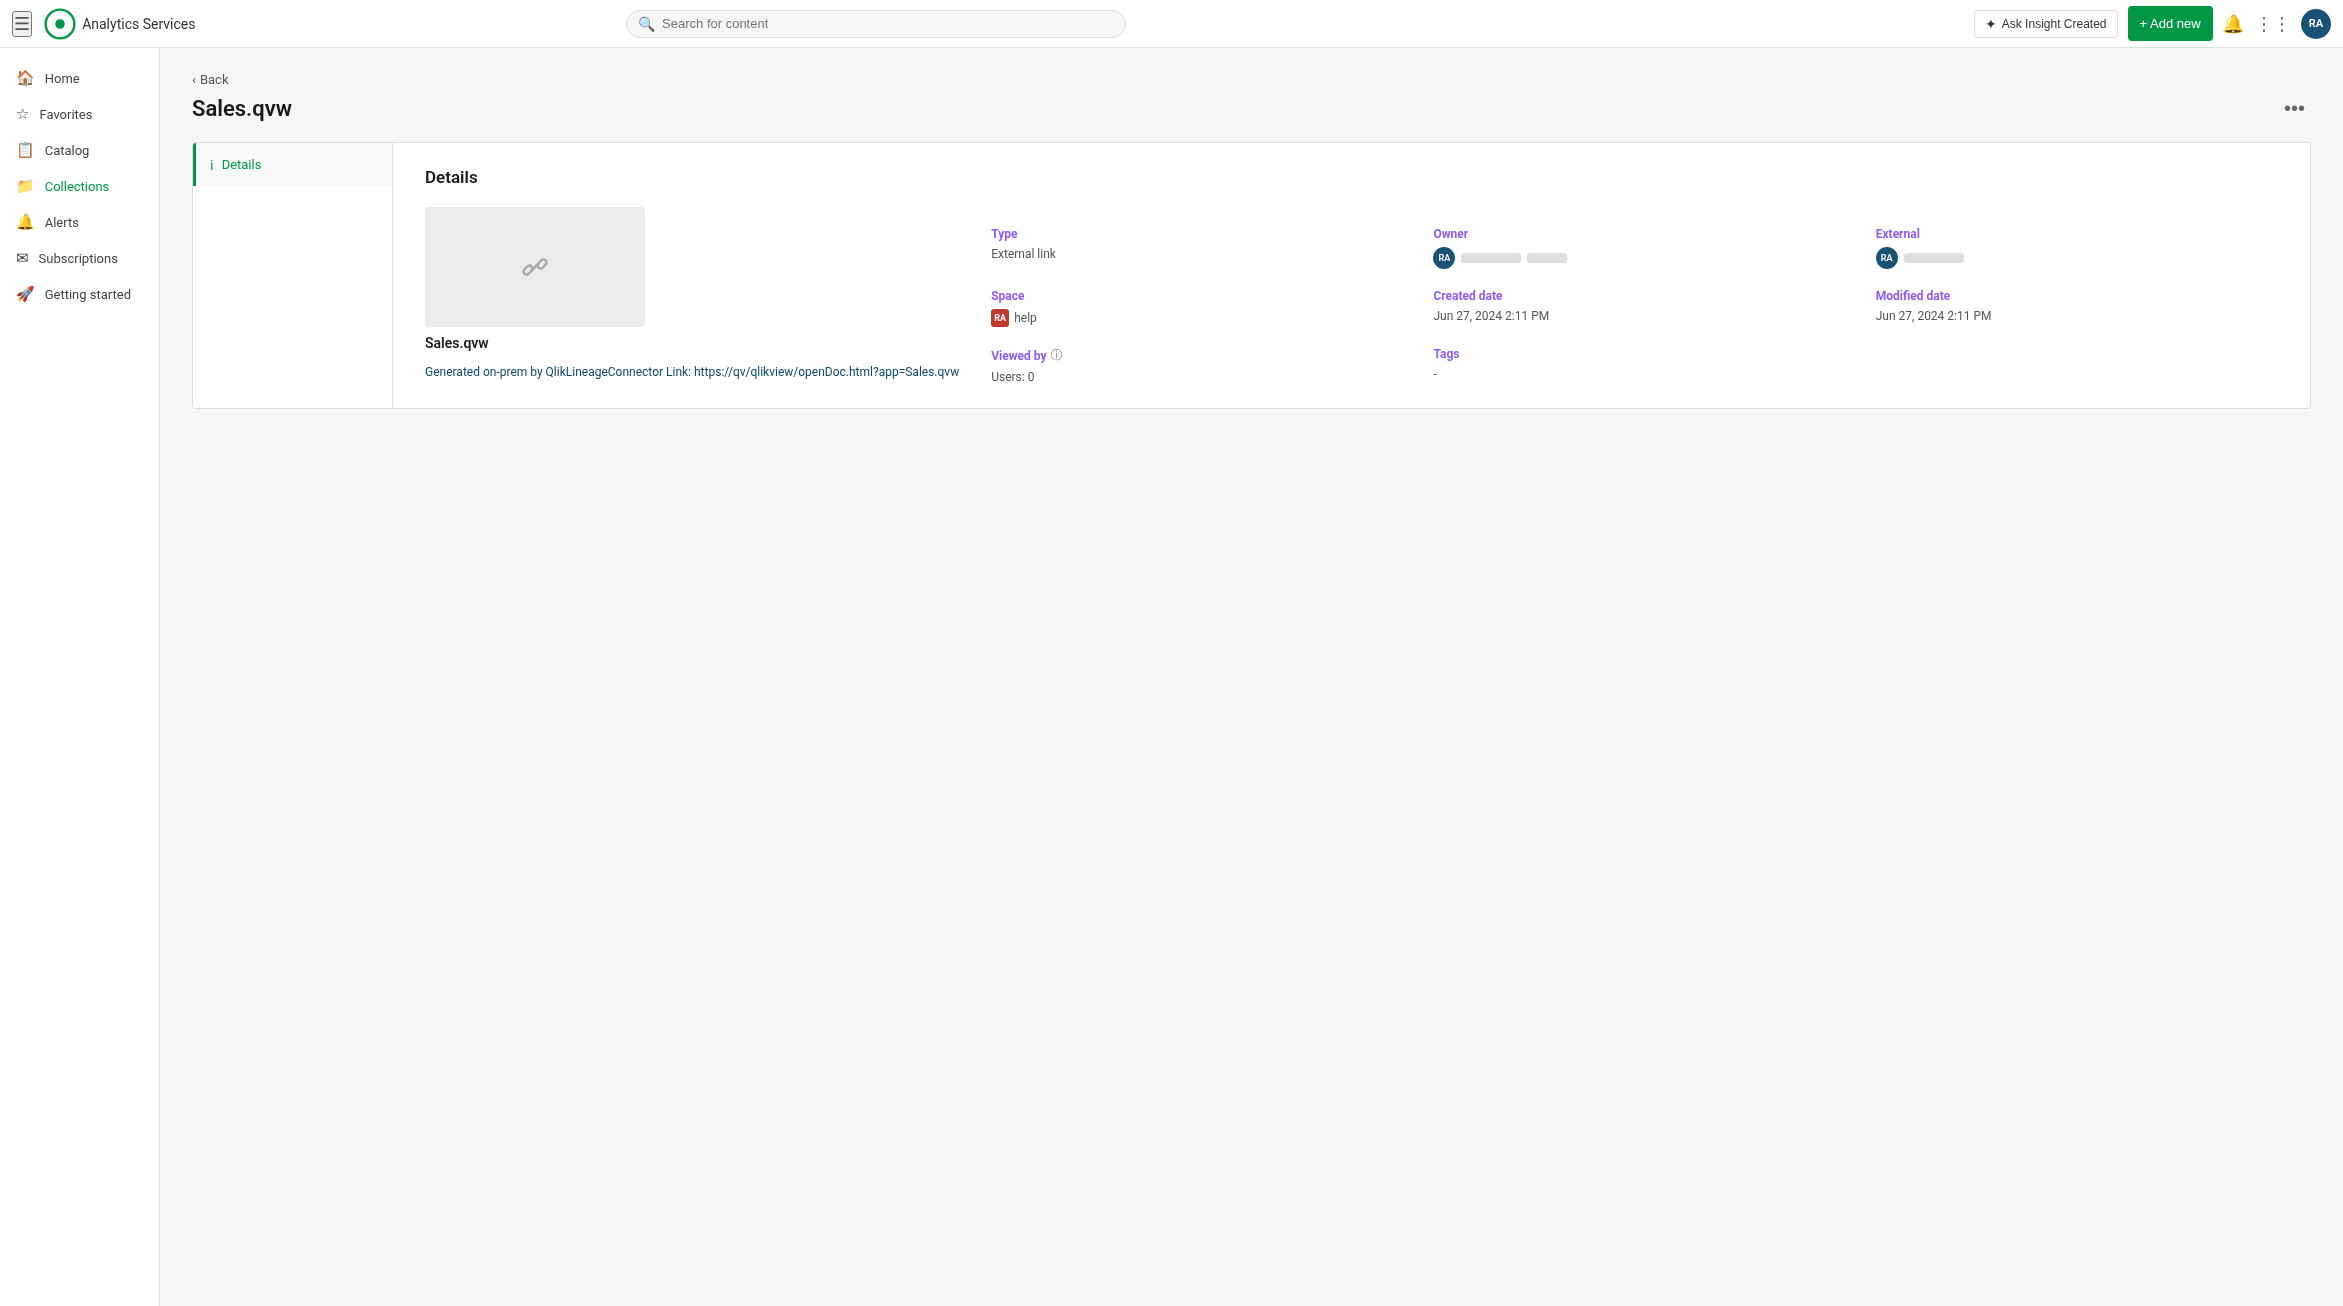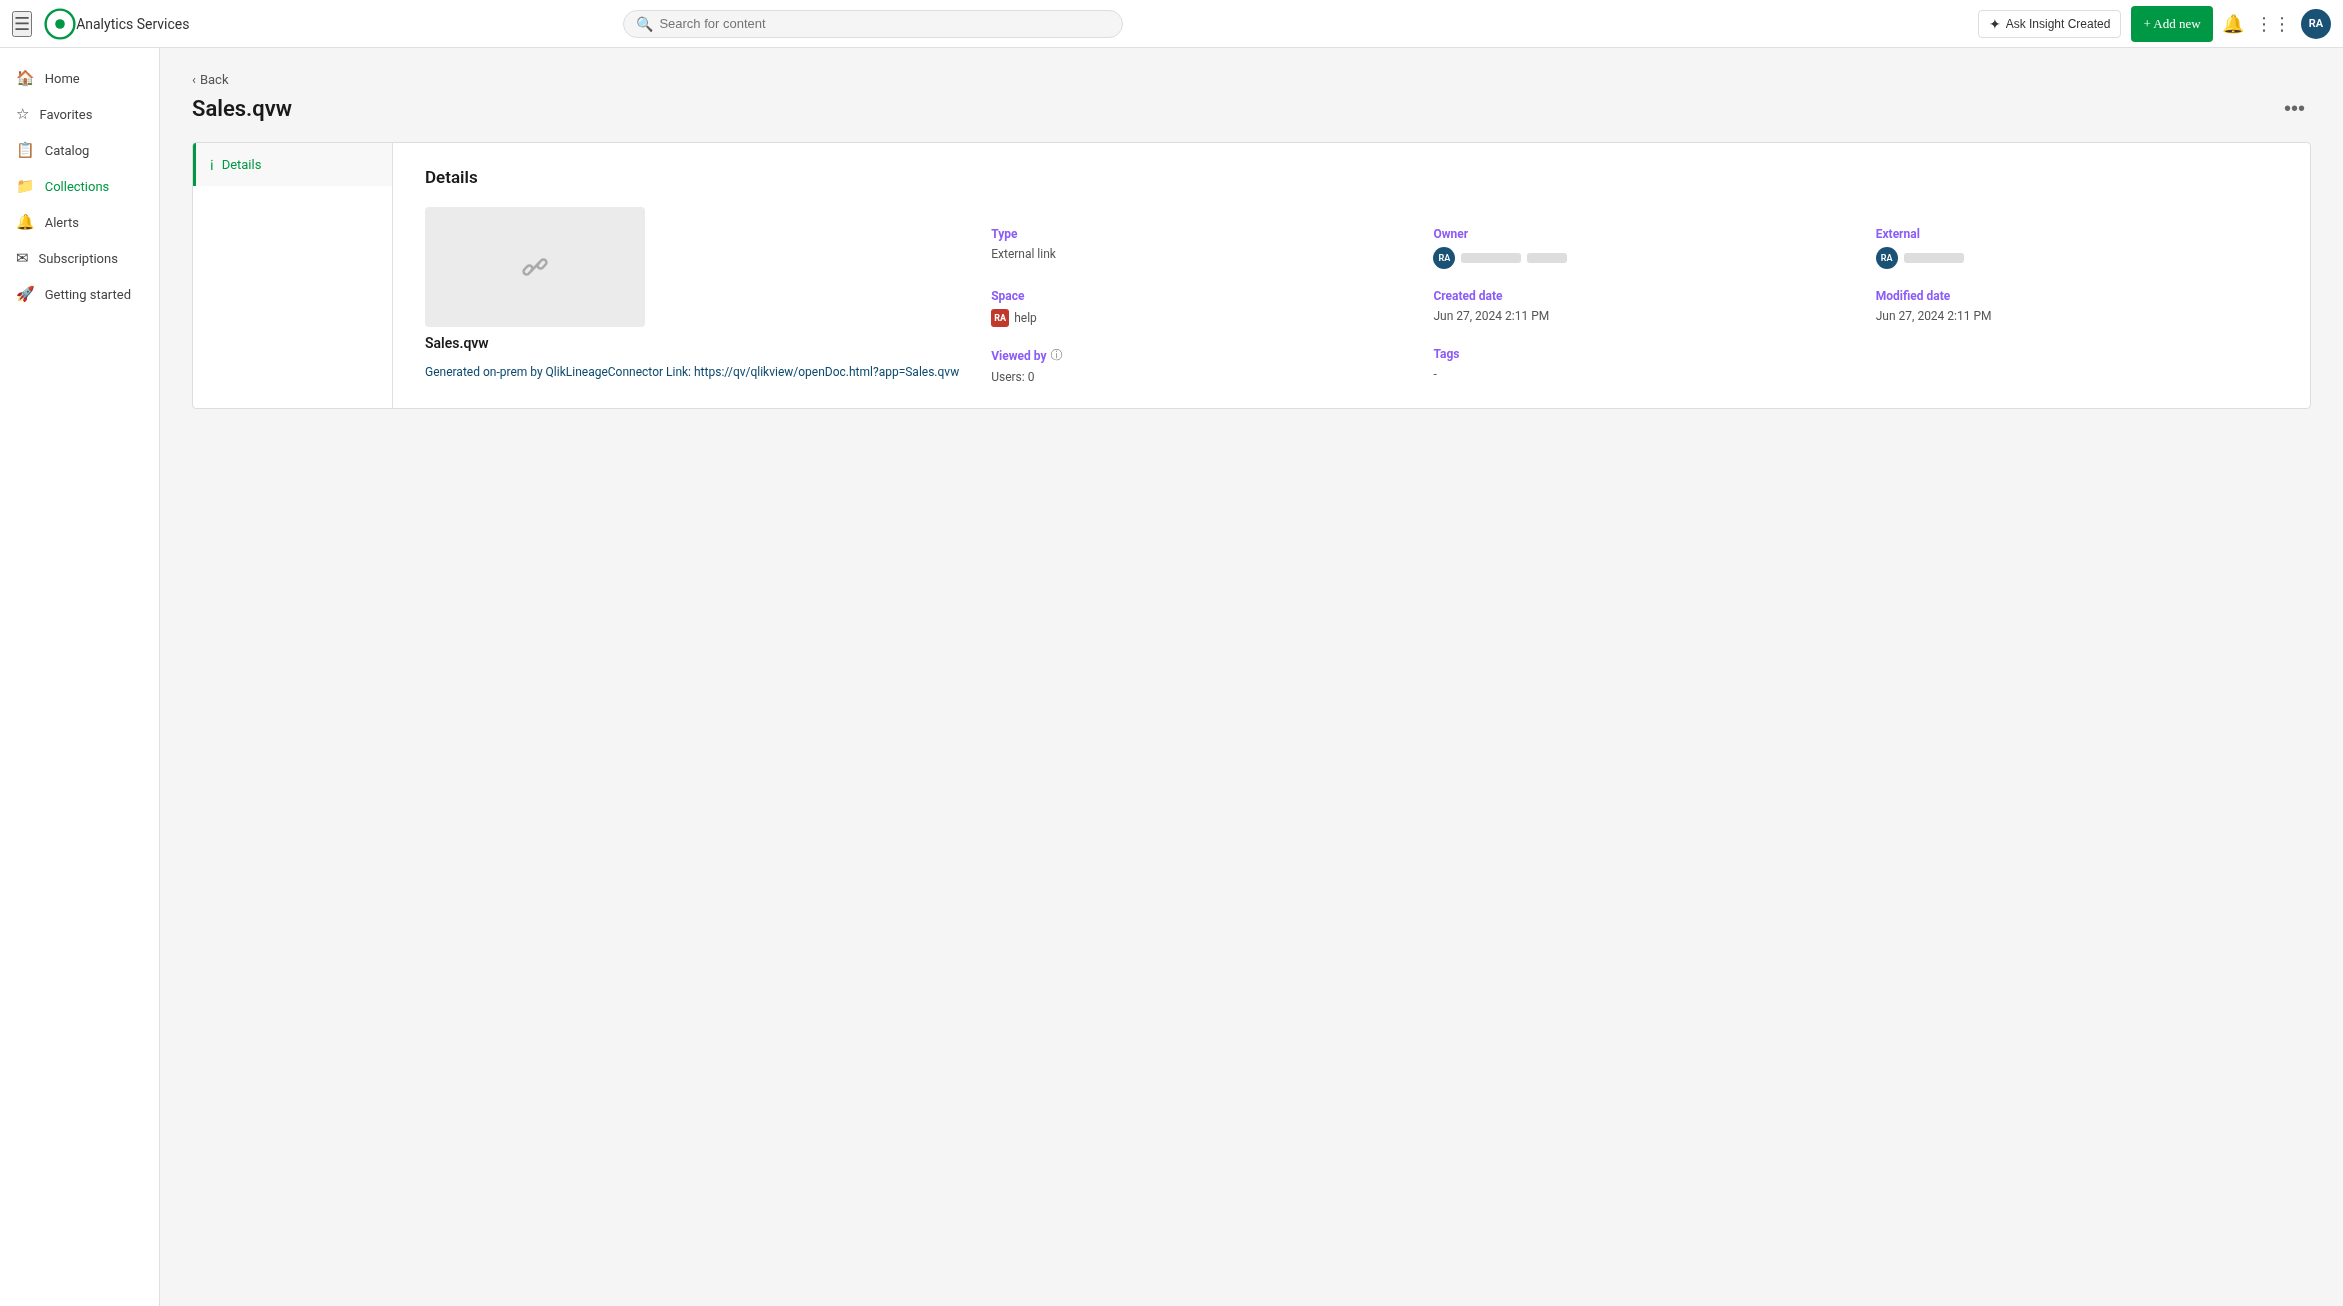--- a/index.html
+++ b/index.html
@@ -12,21 +12,21 @@
       height: 48px;
       background: #fff;
       border-bottom: 1px solid #e0e0e0;
       padding: 0 12px;
       gap: 12px;
       position: fixed;
       top: 0; left: 0; right: 0;
       z-index: 100;
     }
     .nav-menu-icon { cursor: pointer; color: #555; font-size: 18px; }
-    .nav-logo { display: flex; align-items: center; text-decoration: none; }
+    .nav-logo { display: flex; align-items: center; gap: 6px; text-decoration: none; }
     .nav-logo-svg { width: 32px; height: 32px; }
     .nav-title { font-size: 14px; color: #333; font-weight: 400; }
     .nav-search {
       flex: 1;
       max-width: 500px;
       margin: 0 auto;
       display: flex;
       align-items: center;
       background: #f5f5f5;
       border: 1px solid #ddd;
@@ -56,21 +56,20 @@
     .add-new-btn {
       display: flex; align-items: center; gap: 5px;
       background: #009845;
       color: #fff;
       border: none;
       border-radius: 4px;
       padding: 10px 12px;
       cursor: pointer;
       font-size: 13px;
       font-weight: 500;
-      font-family: Liberation Serif, serif;
     }
     .nav-icon-btn {
       background: none; border: none; cursor: pointer;
       color: #555; font-size: 18px;
       display: flex; align-items: center;
     }
     .avatar {
       width: 30px; height: 30px;
       border-radius: 50%;
       background: #1a5276;

